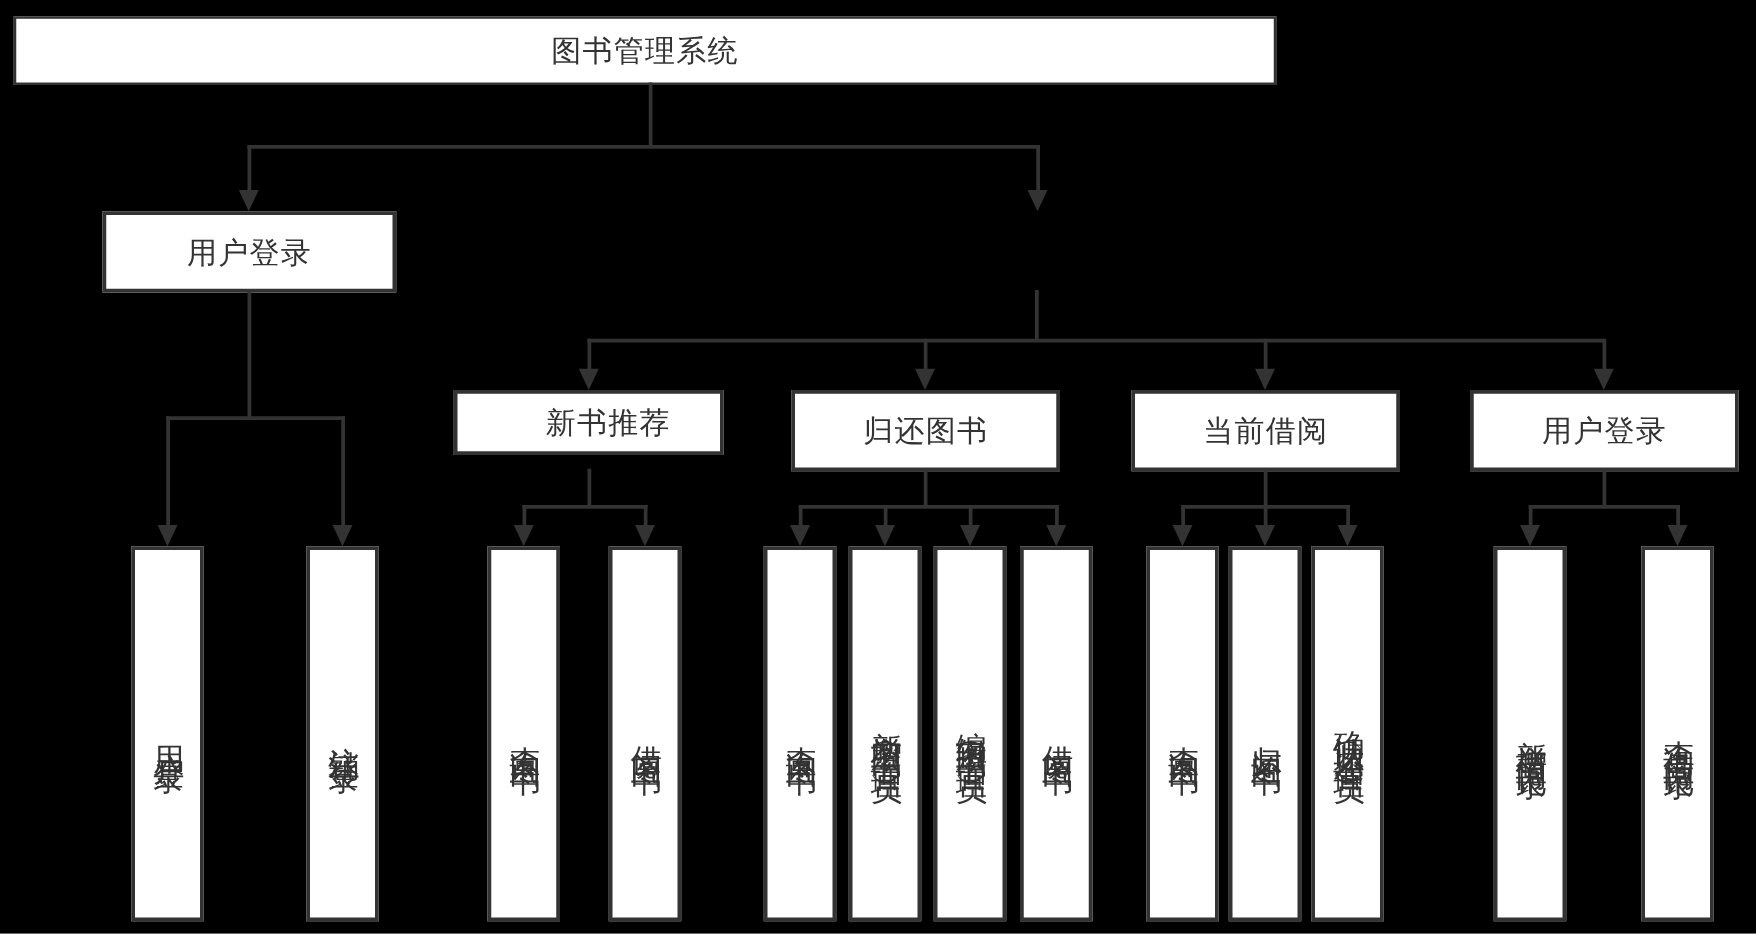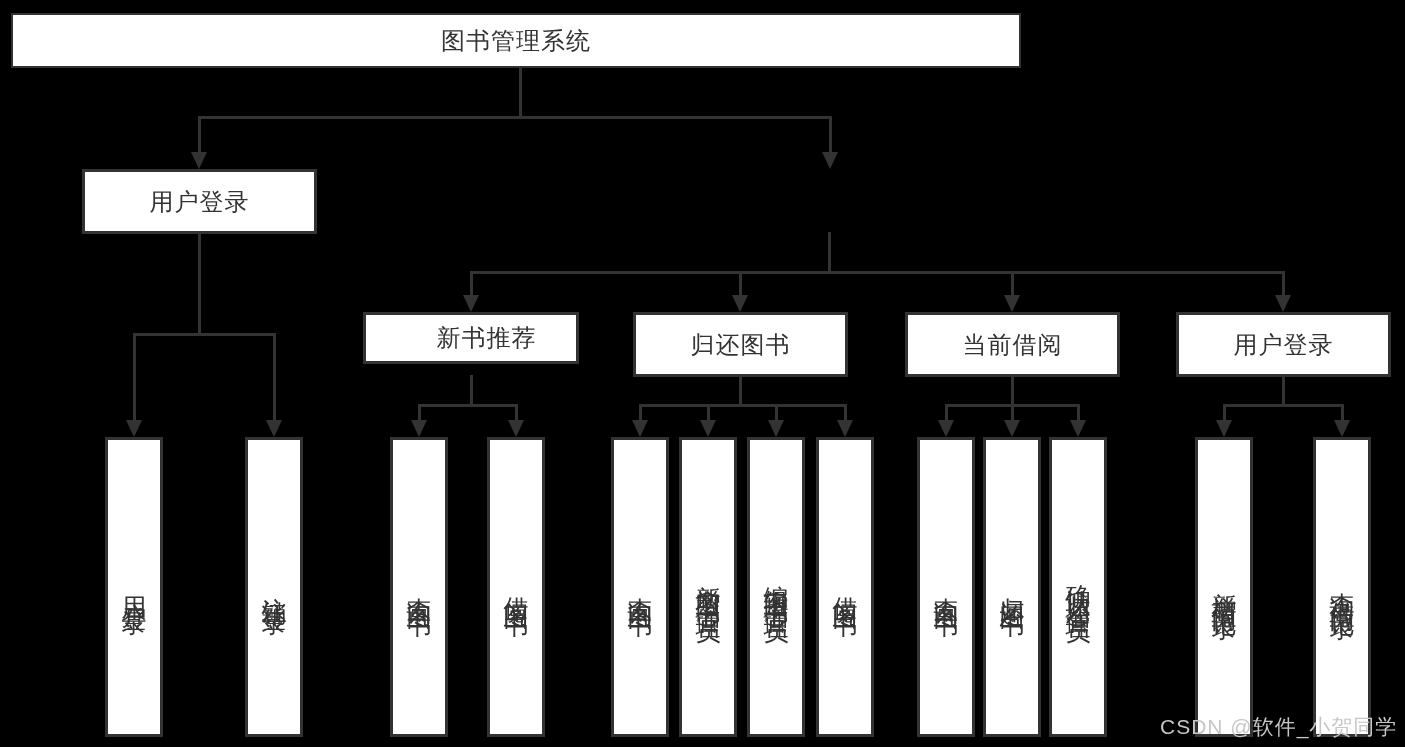--- a/index.html
+++ b/index.html
@@ -132,15 +132,14 @@
   <div class="node vnode" style="left:747px;top:437px;width:58px;height:300px;">编辑图书（管理员）</div>
   <div class="node vnode" style="left:816px;top:437px;width:58px;height:300px;">借阅图书</div>
 
   <div class="node vnode" style="left:917px;top:437px;width:58px;height:300px;">查询图书</div>
   <div class="node vnode" style="left:983px;top:437px;width:58px;height:300px;">归还图书</div>
   <div class="node vnode" style="left:1049px;top:437px;width:58px;height:300px;">确认归还（管理员）</div>
 
   <div class="node vnode" style="left:1195px;top:437px;width:58px;height:300px;">新增借阅记录</div>
   <div class="node vnode" style="left:1313px;top:437px;width:58px;height:300px;">查询借阅记录</div>
 
-  <div class="watermark">CSDN @软件_小贺同学</div>
 
 </div>
 
 </body></html>

